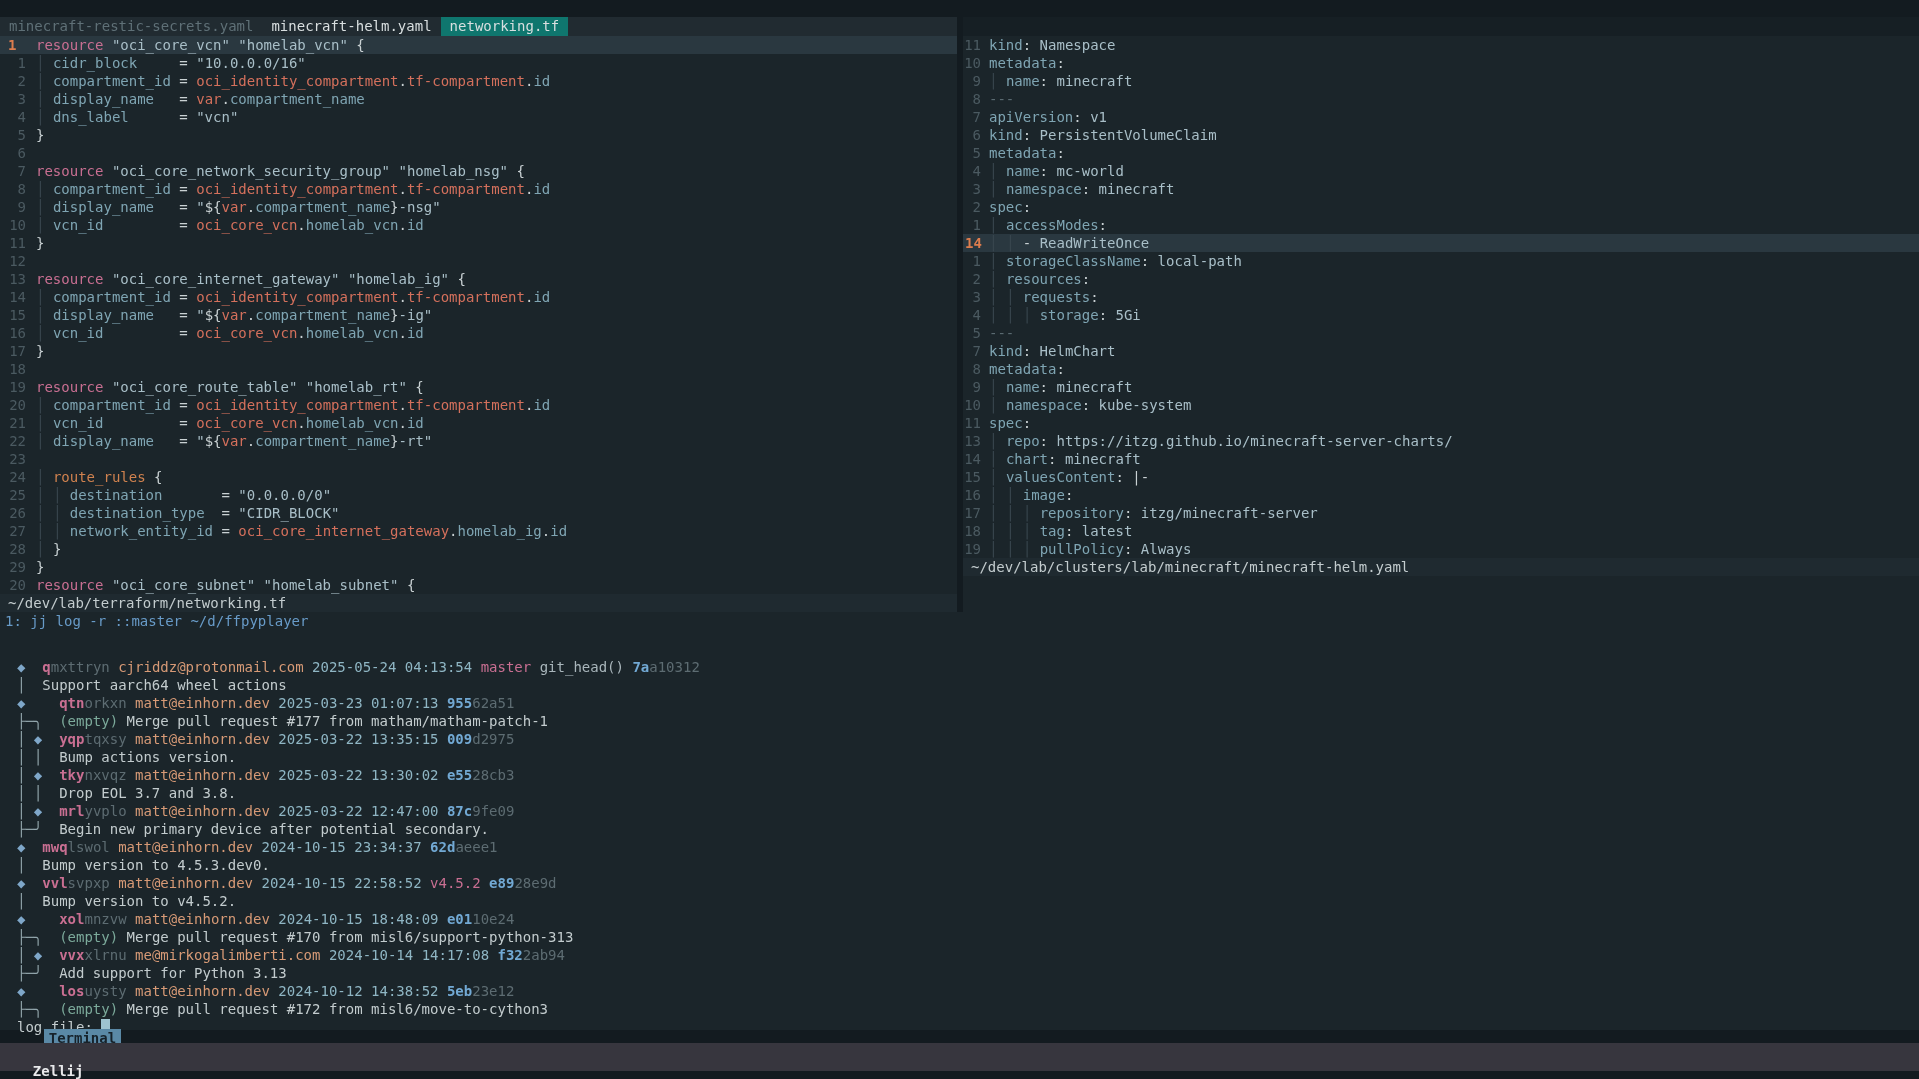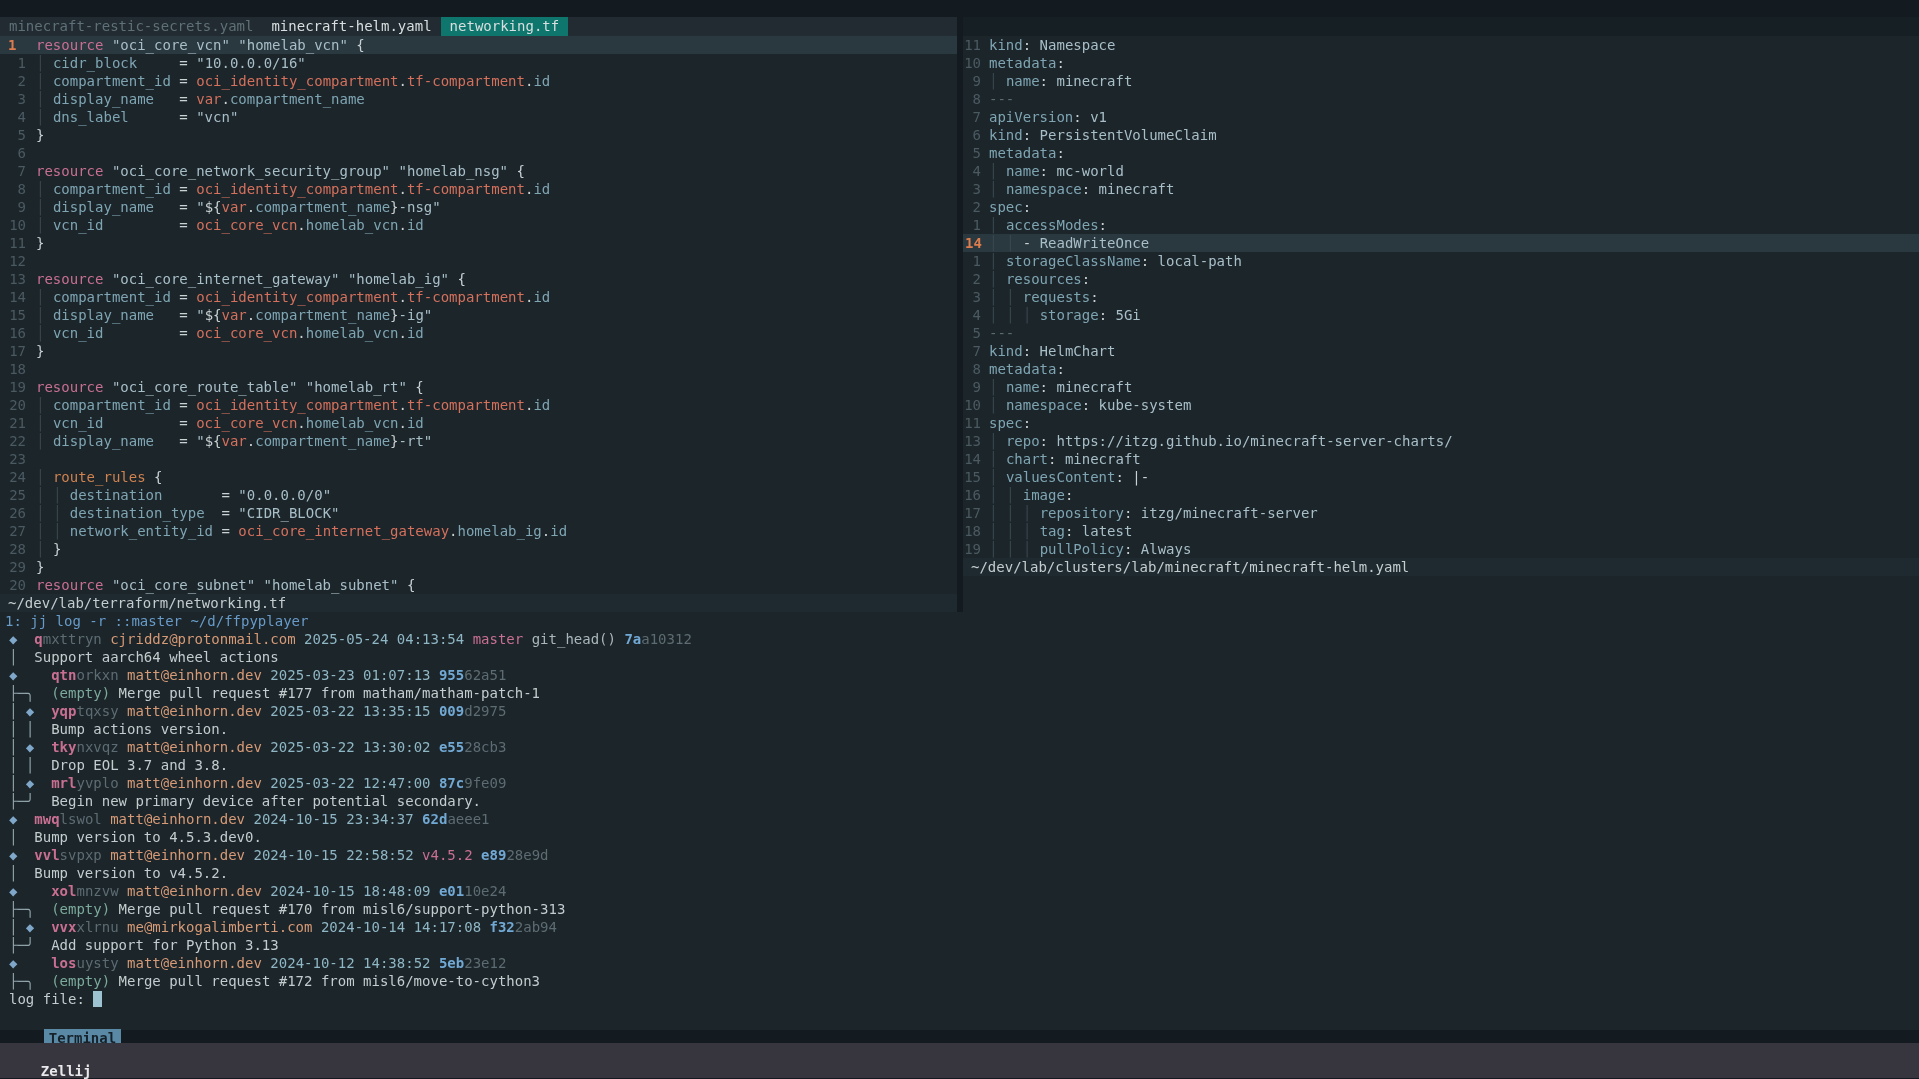--- a/index.html
+++ b/index.html
@@ -43,25 +43,25 @@
   .s-ts{color:#8fb6c4;}
   .s-bm{color:#c96f92;}
   .s-fn{color:#a9b6bb;}
   .s-hb{color:#72a9d4;font-weight:bold;}
   .s-hd{color:#5d6c72;}
   .s-empty{color:#7caa9b;}
   .s-desc{color:#c3ccce;}
   .s-ul{color:#c3ccce;}
   .s-cursor{background:#9ec3d0;color:#9ec3d0;}
   .pane-title{height:18px;line-height:18px;color:#689bc8;padding-left:5px;white-space:pre;}
-  #term-log{padding-left:9px;}
+  #term-log{padding-left:17px;margin-top:28px;}
   .ribbon{position:absolute;left:0;top:398px;height:19px;line-height:19px;white-space:pre;padding-left:10px;}
   .chip{display:inline-block;background:#5a89a6;color:#16222a;font-weight:bold;padding:0 5px;}
   .shell{color:#b9c3c6;margin-left:16px;}
-  #zellij-bar{position:absolute;left:0;top:1043px;width:1919px;height:35px;line-height:19px;background:#37363e;white-space:pre;padding-left:24px;box-sizing:border-box;}
+  #zellij-bar{position:absolute;left:0;top:1043px;width:1919px;height:28px;line-height:19px;background:#37363e;white-space:pre;padding-left:16px;box-sizing:border-box;}
   .session{color:#e8e9eb;font-weight:bold;margin-right:16px;}
 </style>
 </head>
 <body>
 
 <div class="pane" id="left-pane">
   <div class="bufferline" id="bufferline"><span class="btab dim">minecraft-restic-secrets.yaml</span><span class="btab">minecraft-helm.yaml</span><span class="btab active">networking.tf</span></div>
   <div class="code-area" id="left-code">
       <div class="row cur-line"><span class="gut cur">1</span><span class="codetext"><span class="s-kw">resource</span><span class="s-txt"> </span><span class="s-str">"oci_core_vcn"</span><span class="s-txt"> </span><span class="s-str">"homelab_vcn"</span><span class="s-txt"> </span><span class="s-punct">{</span></span></div>
       <div class="row"><span class="gut">1</span><span class="codetext"><span class="s-guide">│</span><span class="s-txt"> </span><span class="s-prop">cidr_block</span><span class="s-txt">     </span><span class="s-punct">=</span><span class="s-txt"> </span><span class="s-str">"10.0.0.0/16"</span></span></div>

